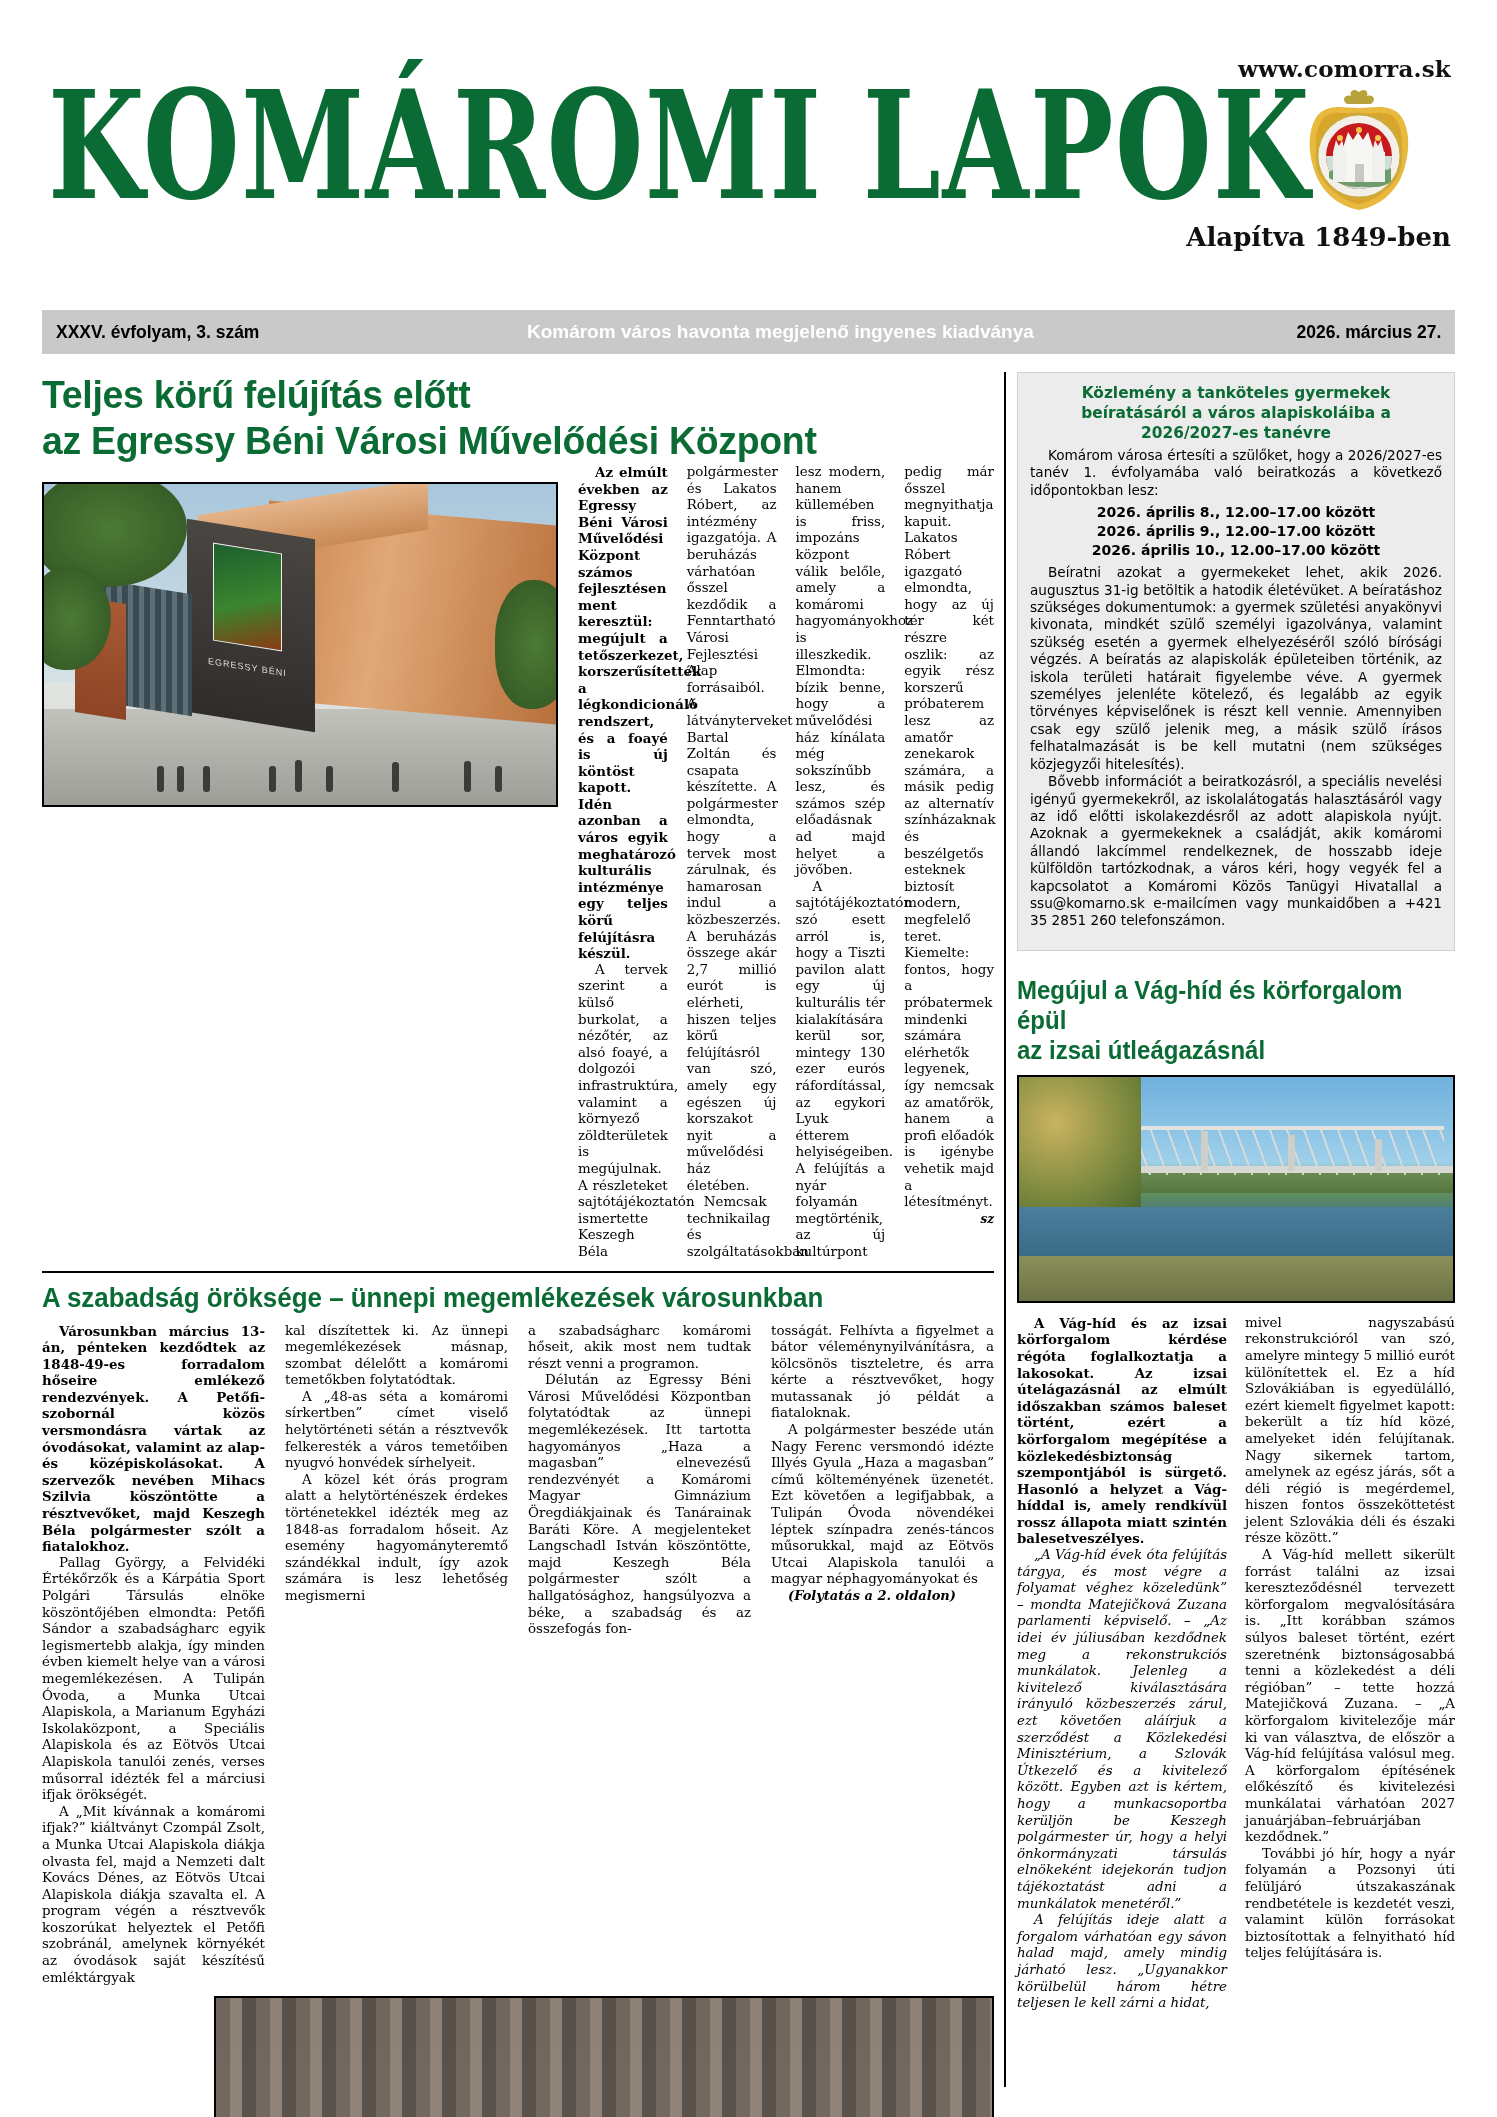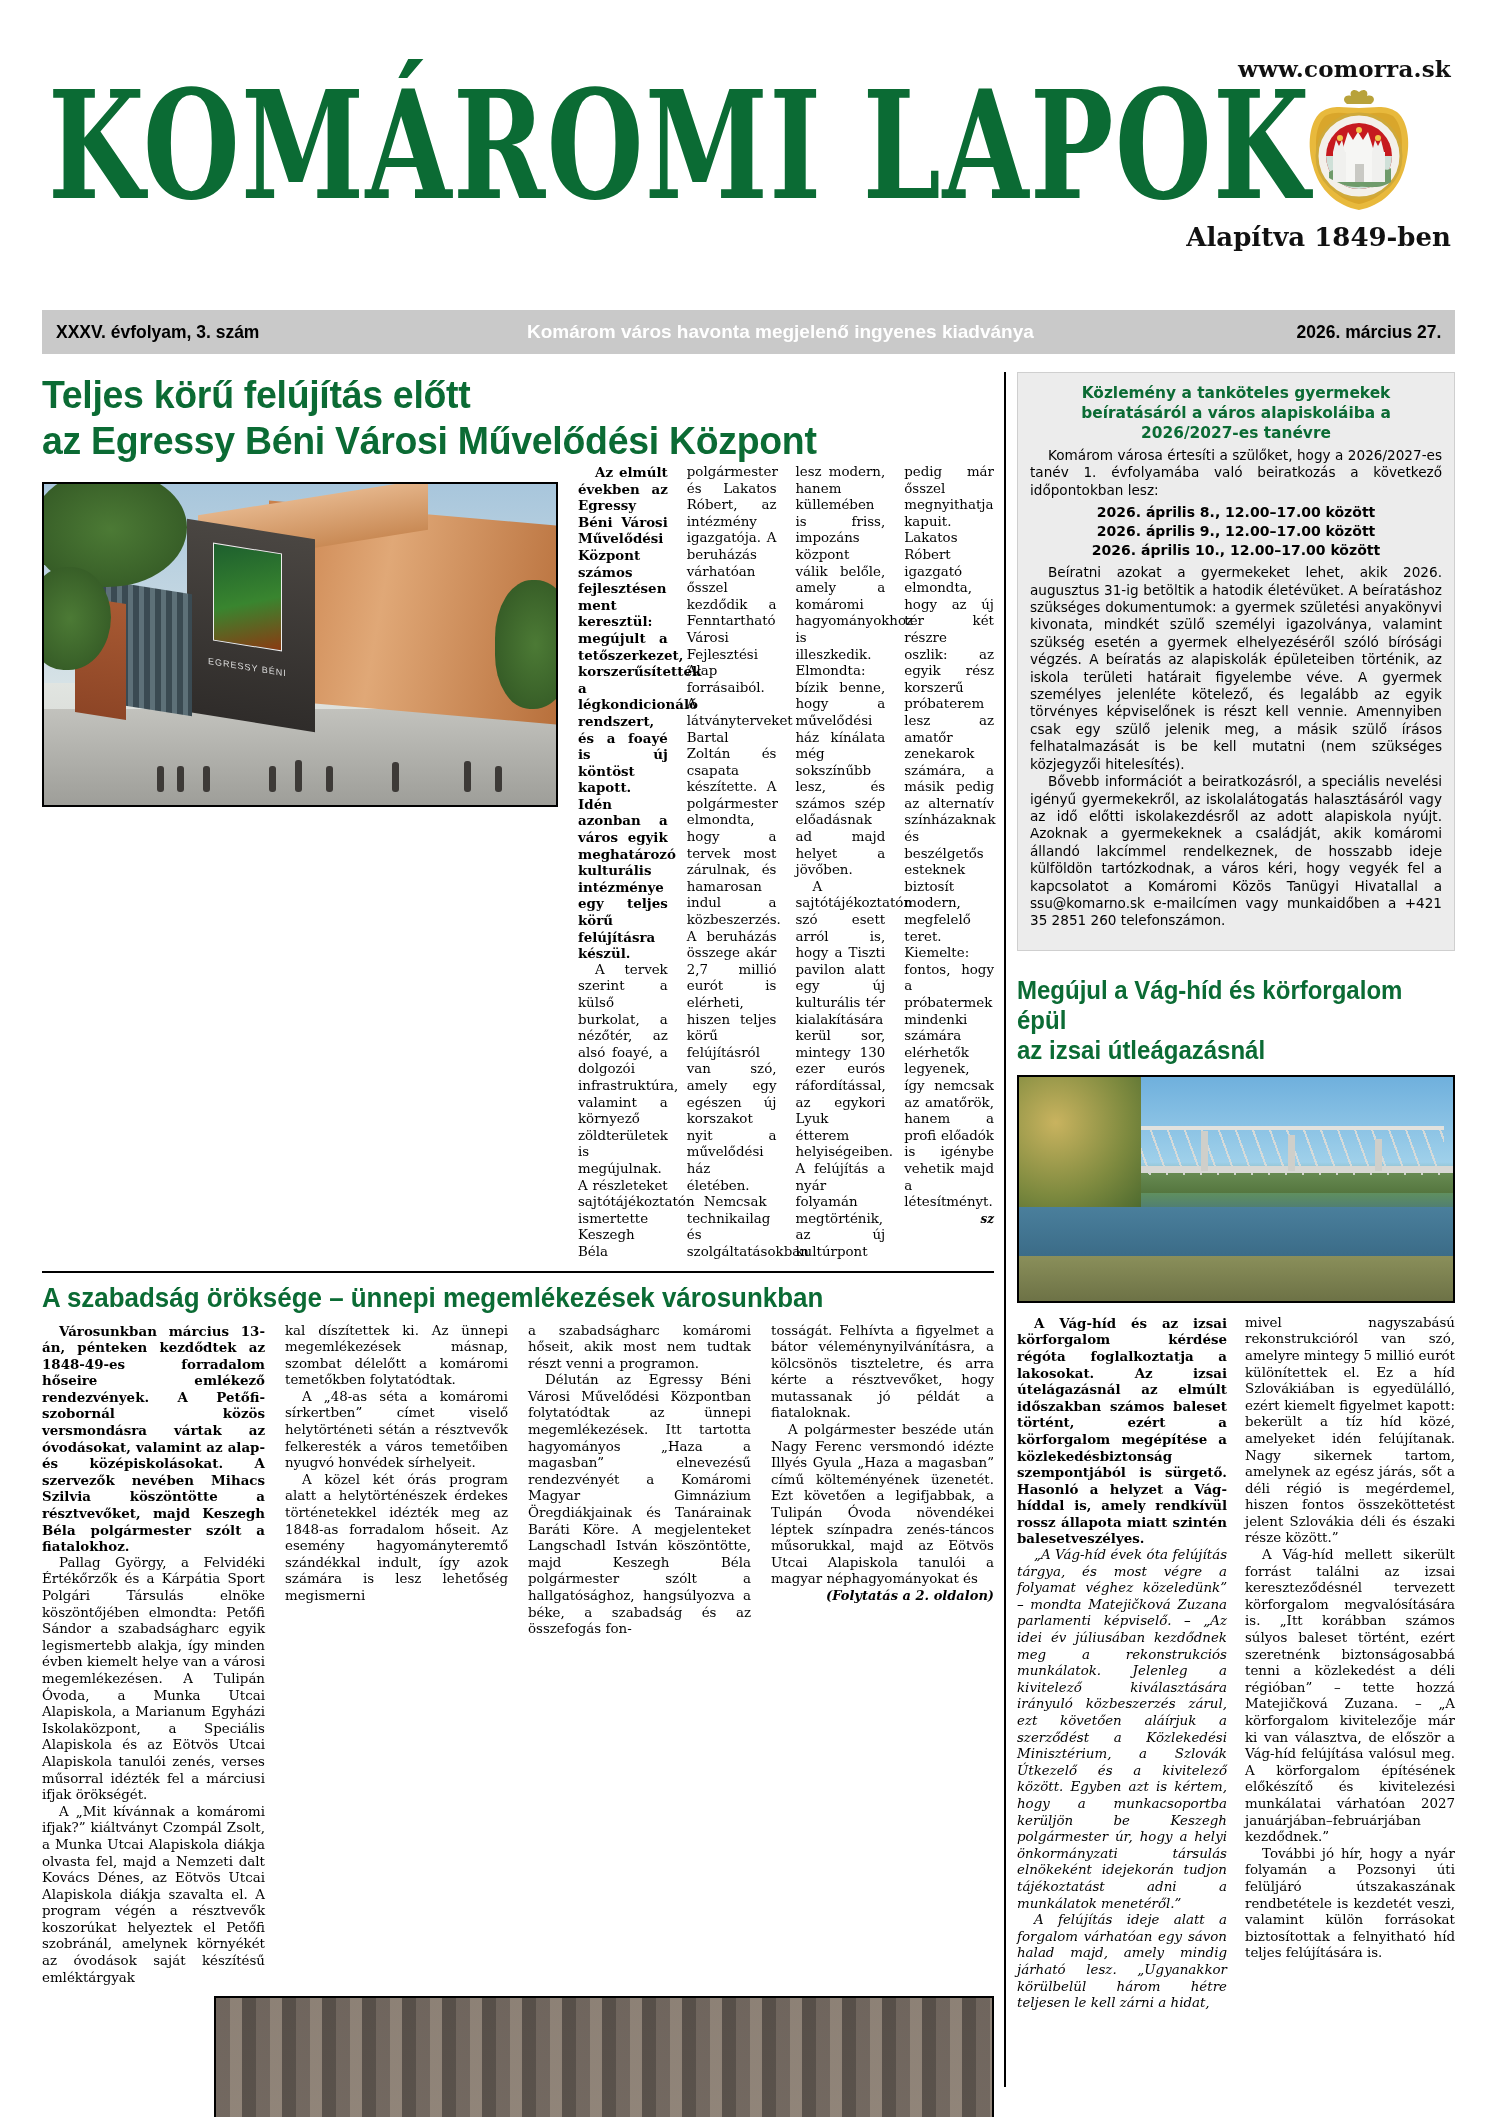--- a/index.html
+++ b/index.html
@@ -176,21 +176,21 @@
     font-size:13.4px;
     line-height:16.6px;
     text-align:justify;
     hyphens:auto;
     color:#000;
   }
   .body-txt p{margin:0;text-indent:17px;}
   .body-txt p.noind{text-indent:0;}
   .body-txt.ital p{}
   .sig{text-align:right;font-weight:bold;font-size:12px;font-style:italic;}
-  .cont{text-align:right;font-weight:bold;font-style:italic;font-size:13px;}
+  .cont{font-weight:bold;font-style:italic;font-size:13px;}
 
   
   .lead-cols{
     column-count:4;column-gap:19px;column-rule:none;
     font-family:"DejaVu Serif",serif;
     font-size:13.4px;line-height:16.6px;text-align:justify;hyphens:auto;
   }
   .lead-cols p{margin:0;text-indent:17px;}
   .lead-cols p.first{text-indent:17px;font-weight:bold;}
 

